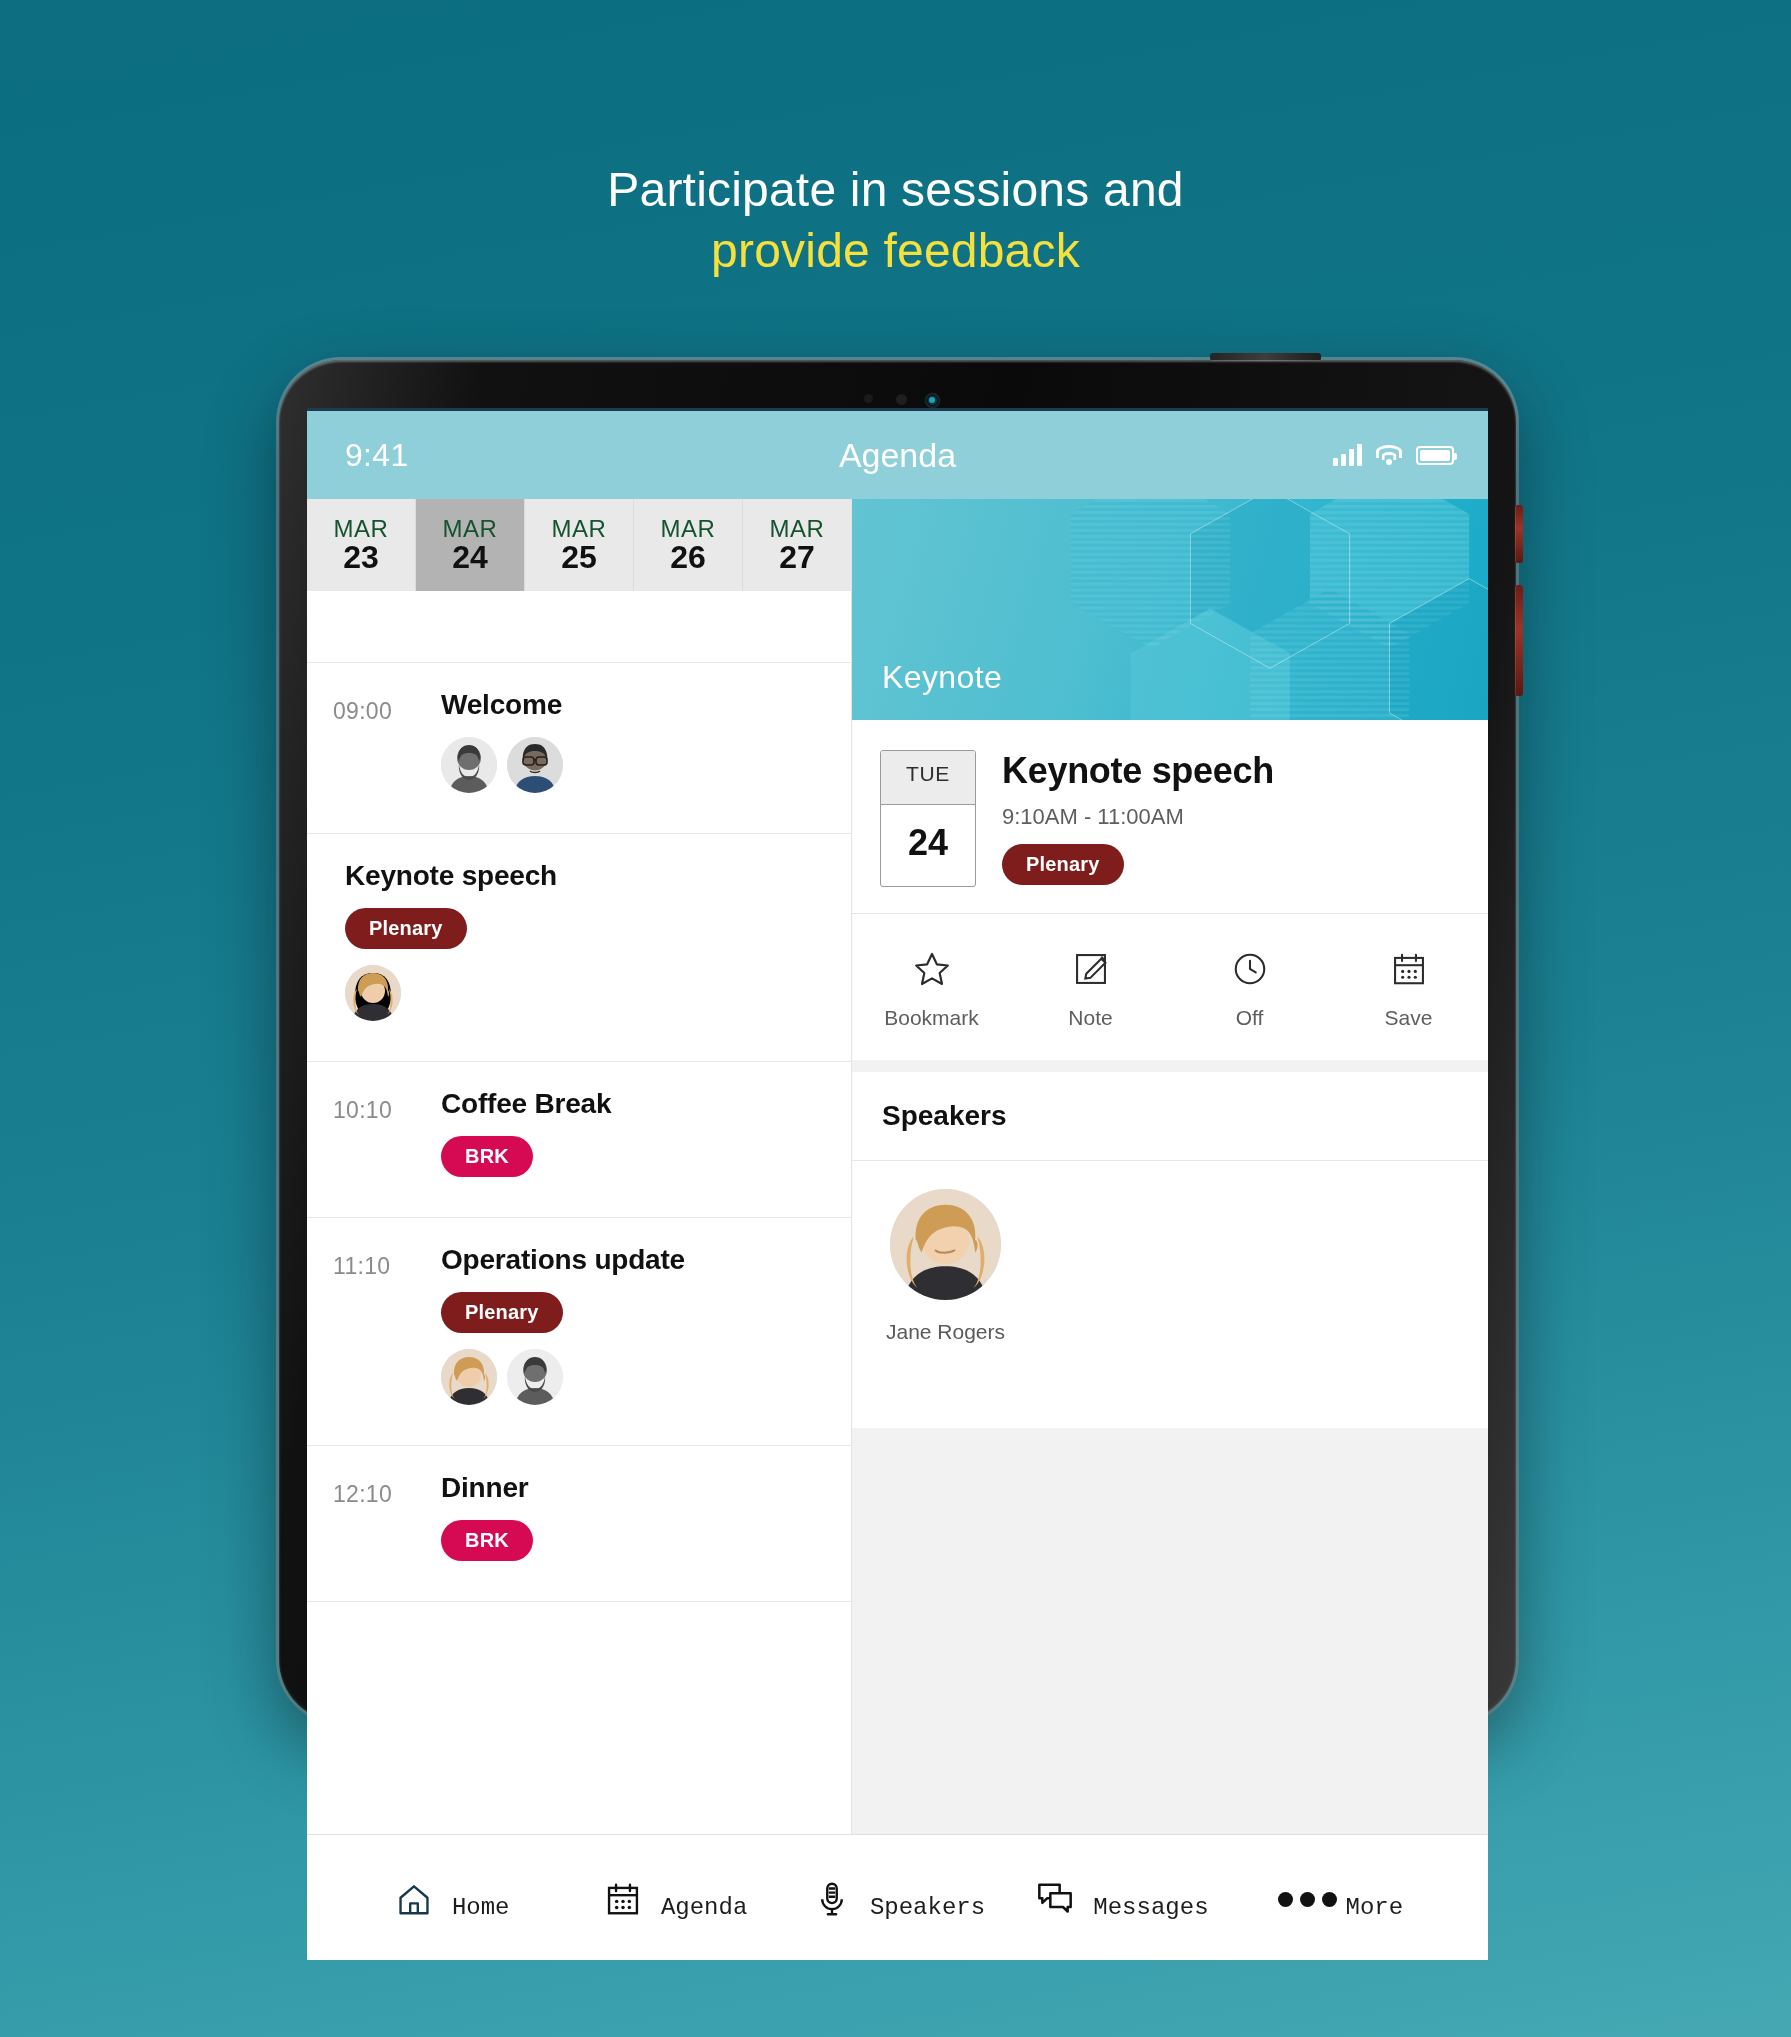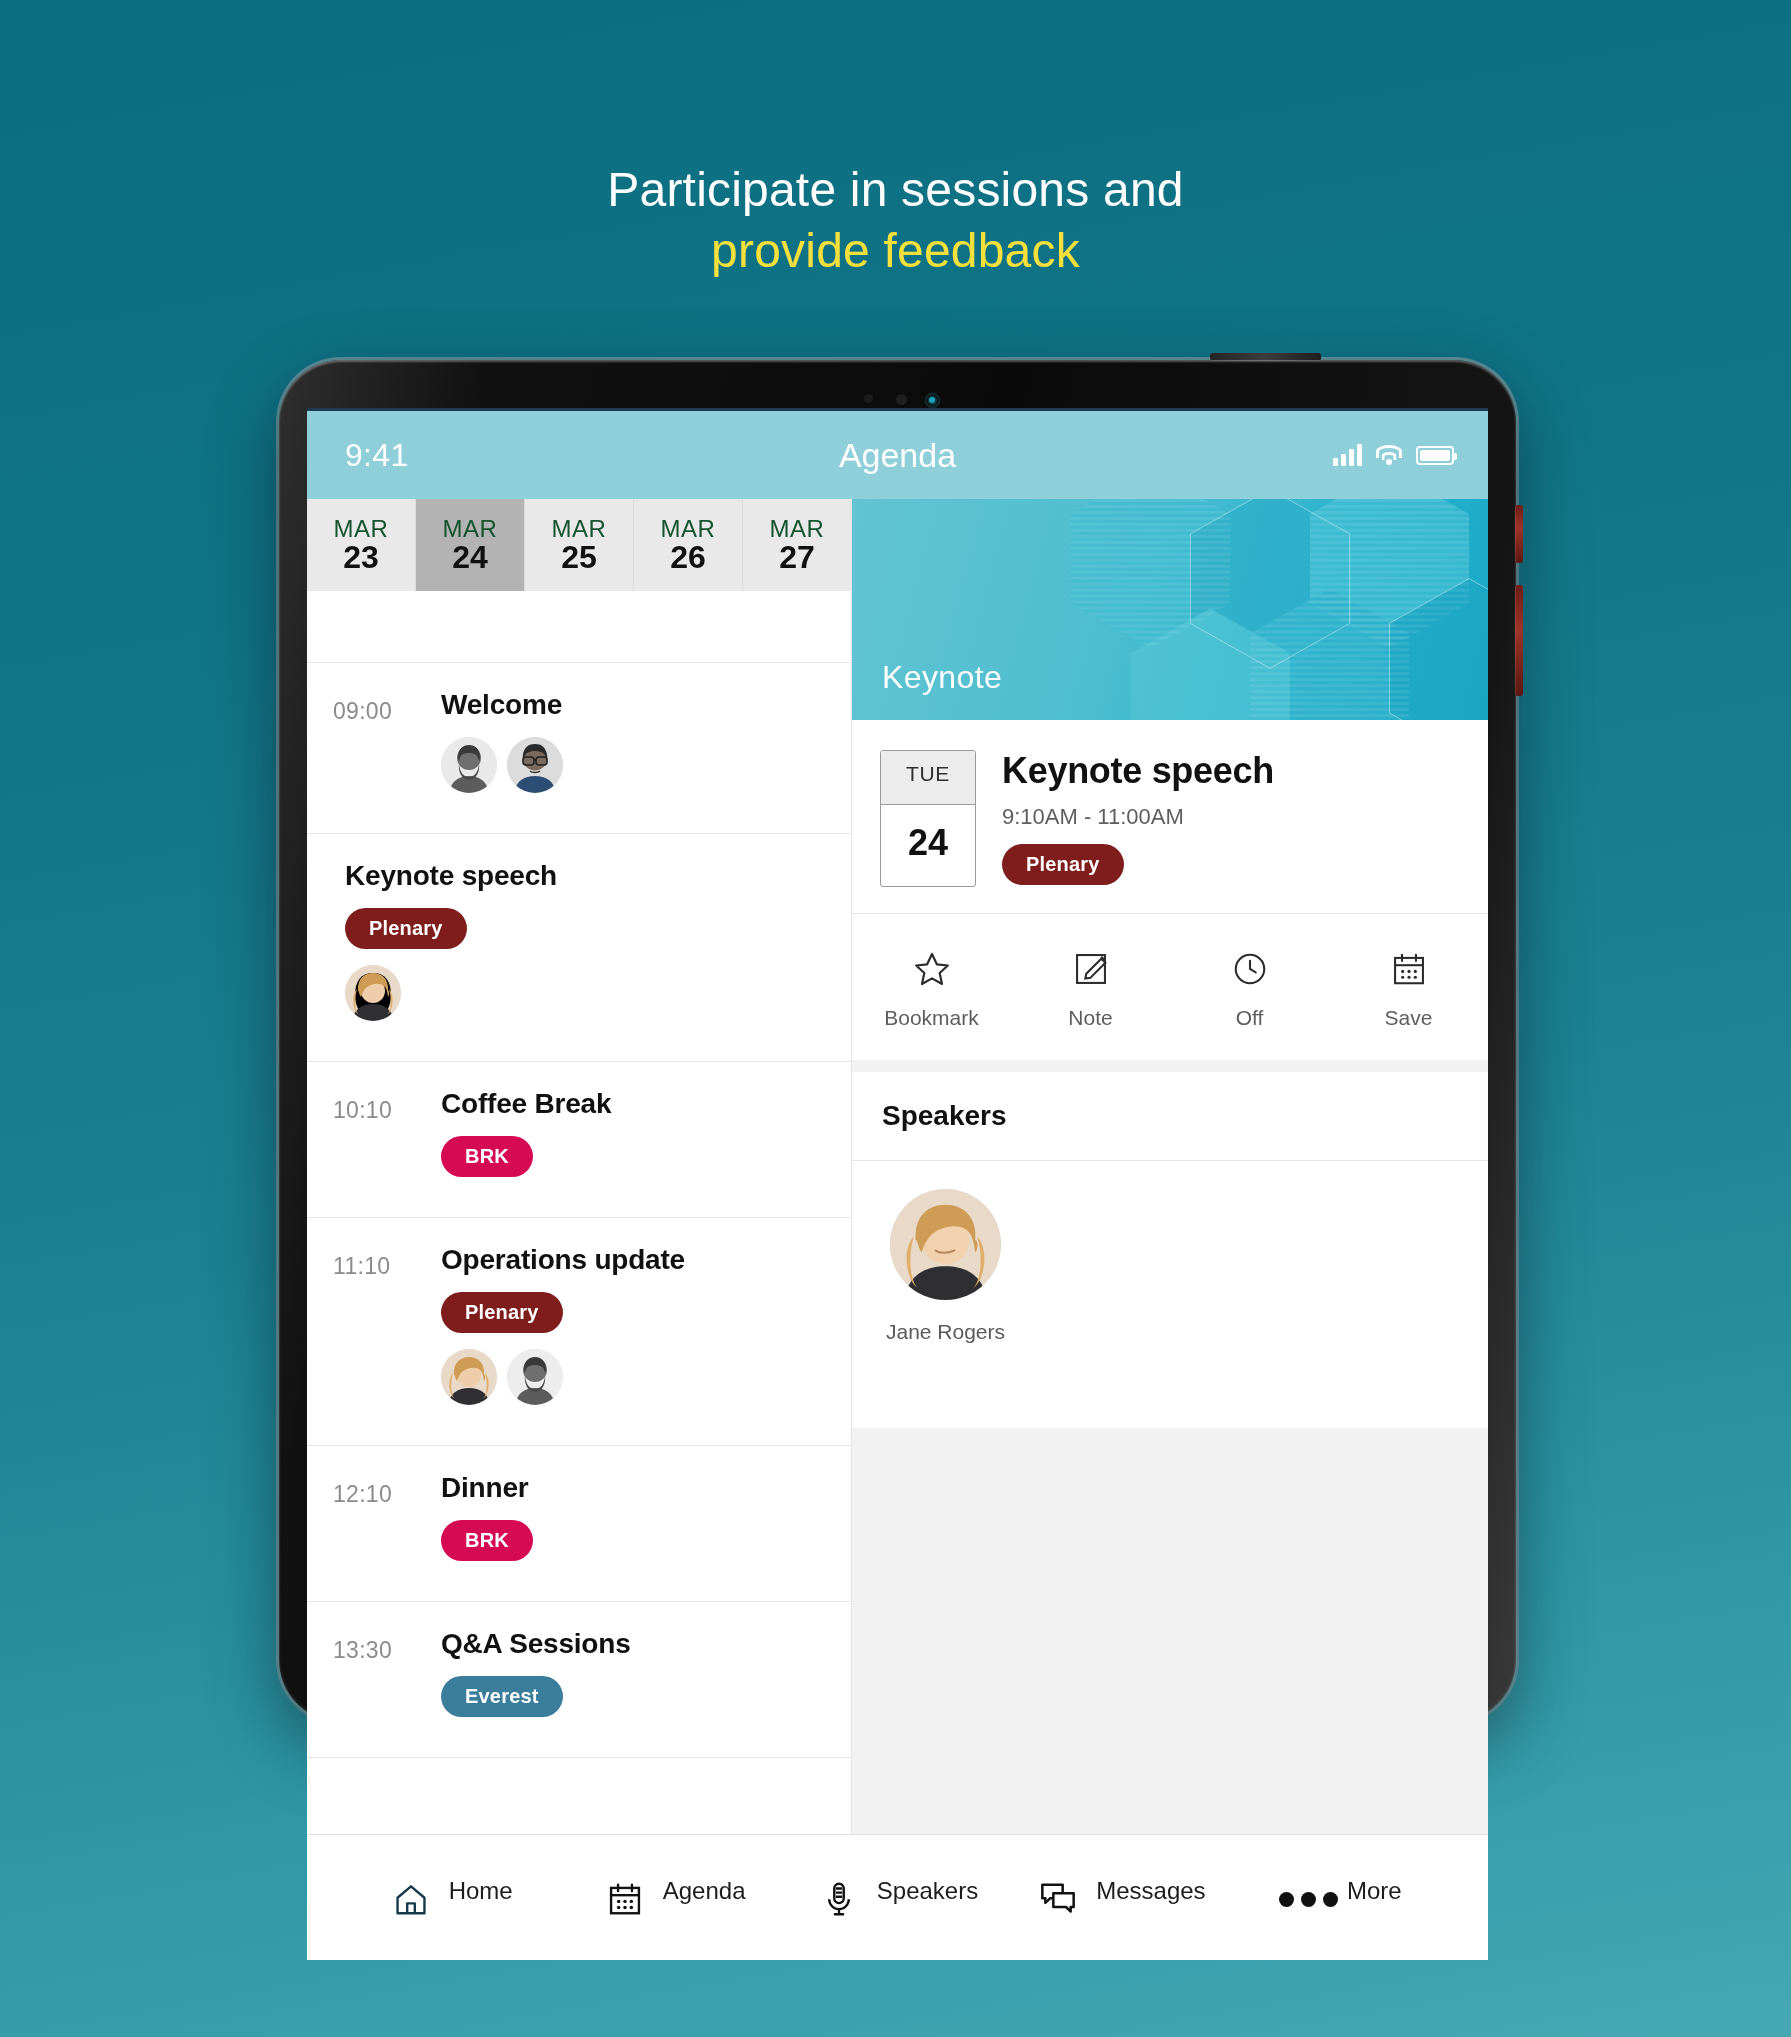--- a/index.html
+++ b/index.html
@@ -148,21 +148,21 @@
   .sp-card{ width:127px; }
   .sp-av{ width:111px; height:111px; border-radius:50%; overflow:hidden; background:#e6e6e6; margin:0 auto; }
   .sp-av svg{ display:block; width:100%; height:100%; }
   .sp-name{ margin-top:20px; font-size:21px; color:#5a5a5a; text-align:center; white-space:nowrap; }
 
   
   .bottomnav{
     height:129px; background:#fff; border-top:1px solid #e1e1e1;
     display:flex; align-items:center; padding:0 32px;
   }
-  .nav-item{ flex:1; display:flex; align-items:flex-start; justify-content:center; gap:16px; }
+  .nav-item{ flex:1; display:flex; align-items:flex-end; justify-content:center; gap:16px;font-family:Liberation Mono, monospace; }
   .nav-item .glyph{ width:44px; height:44px; display:flex; align-items:center; justify-content:center; }
   .nav-item .lbl{ font-size:24px; color:#1d1d1d; }
   .dots{ display:flex; gap:7px; }
   .dots i{ width:15px; height:15px; border-radius:50%; background:#111; display:block; }
 </style>
 </head>
 <body>
 
 <div class="headline">
   <span class="l1">Participate in sessions and</span>
@@ -320,27 +320,20 @@
           </div>
 
           <div class="agenda-row">
             <div class="time">12:10</div>
             <div class="body">
               <div class="title">Dinner</div>
               <span class="badge brk">BRK</span>
             </div>
           </div>
 
-          <div class="agenda-row">
-            <div class="time">13:30</div>
-            <div class="body">
-              <div class="title">Q&amp;A Sessions</div>
-              <span class="badge everest">Everest</span>
-            </div>
-          </div>
         </div>
       </div>
 
       <div class="right-pane">
 
         <div class="banner">
           <svg viewBox="0 0 639 222" preserveAspectRatio="none">
             <defs>
               <pattern id="stripes" width="6" height="6" patternUnits="userSpaceOnUse">
                 <rect width="6" height="3" fill="rgba(255,255,255,.16)"></rect>

